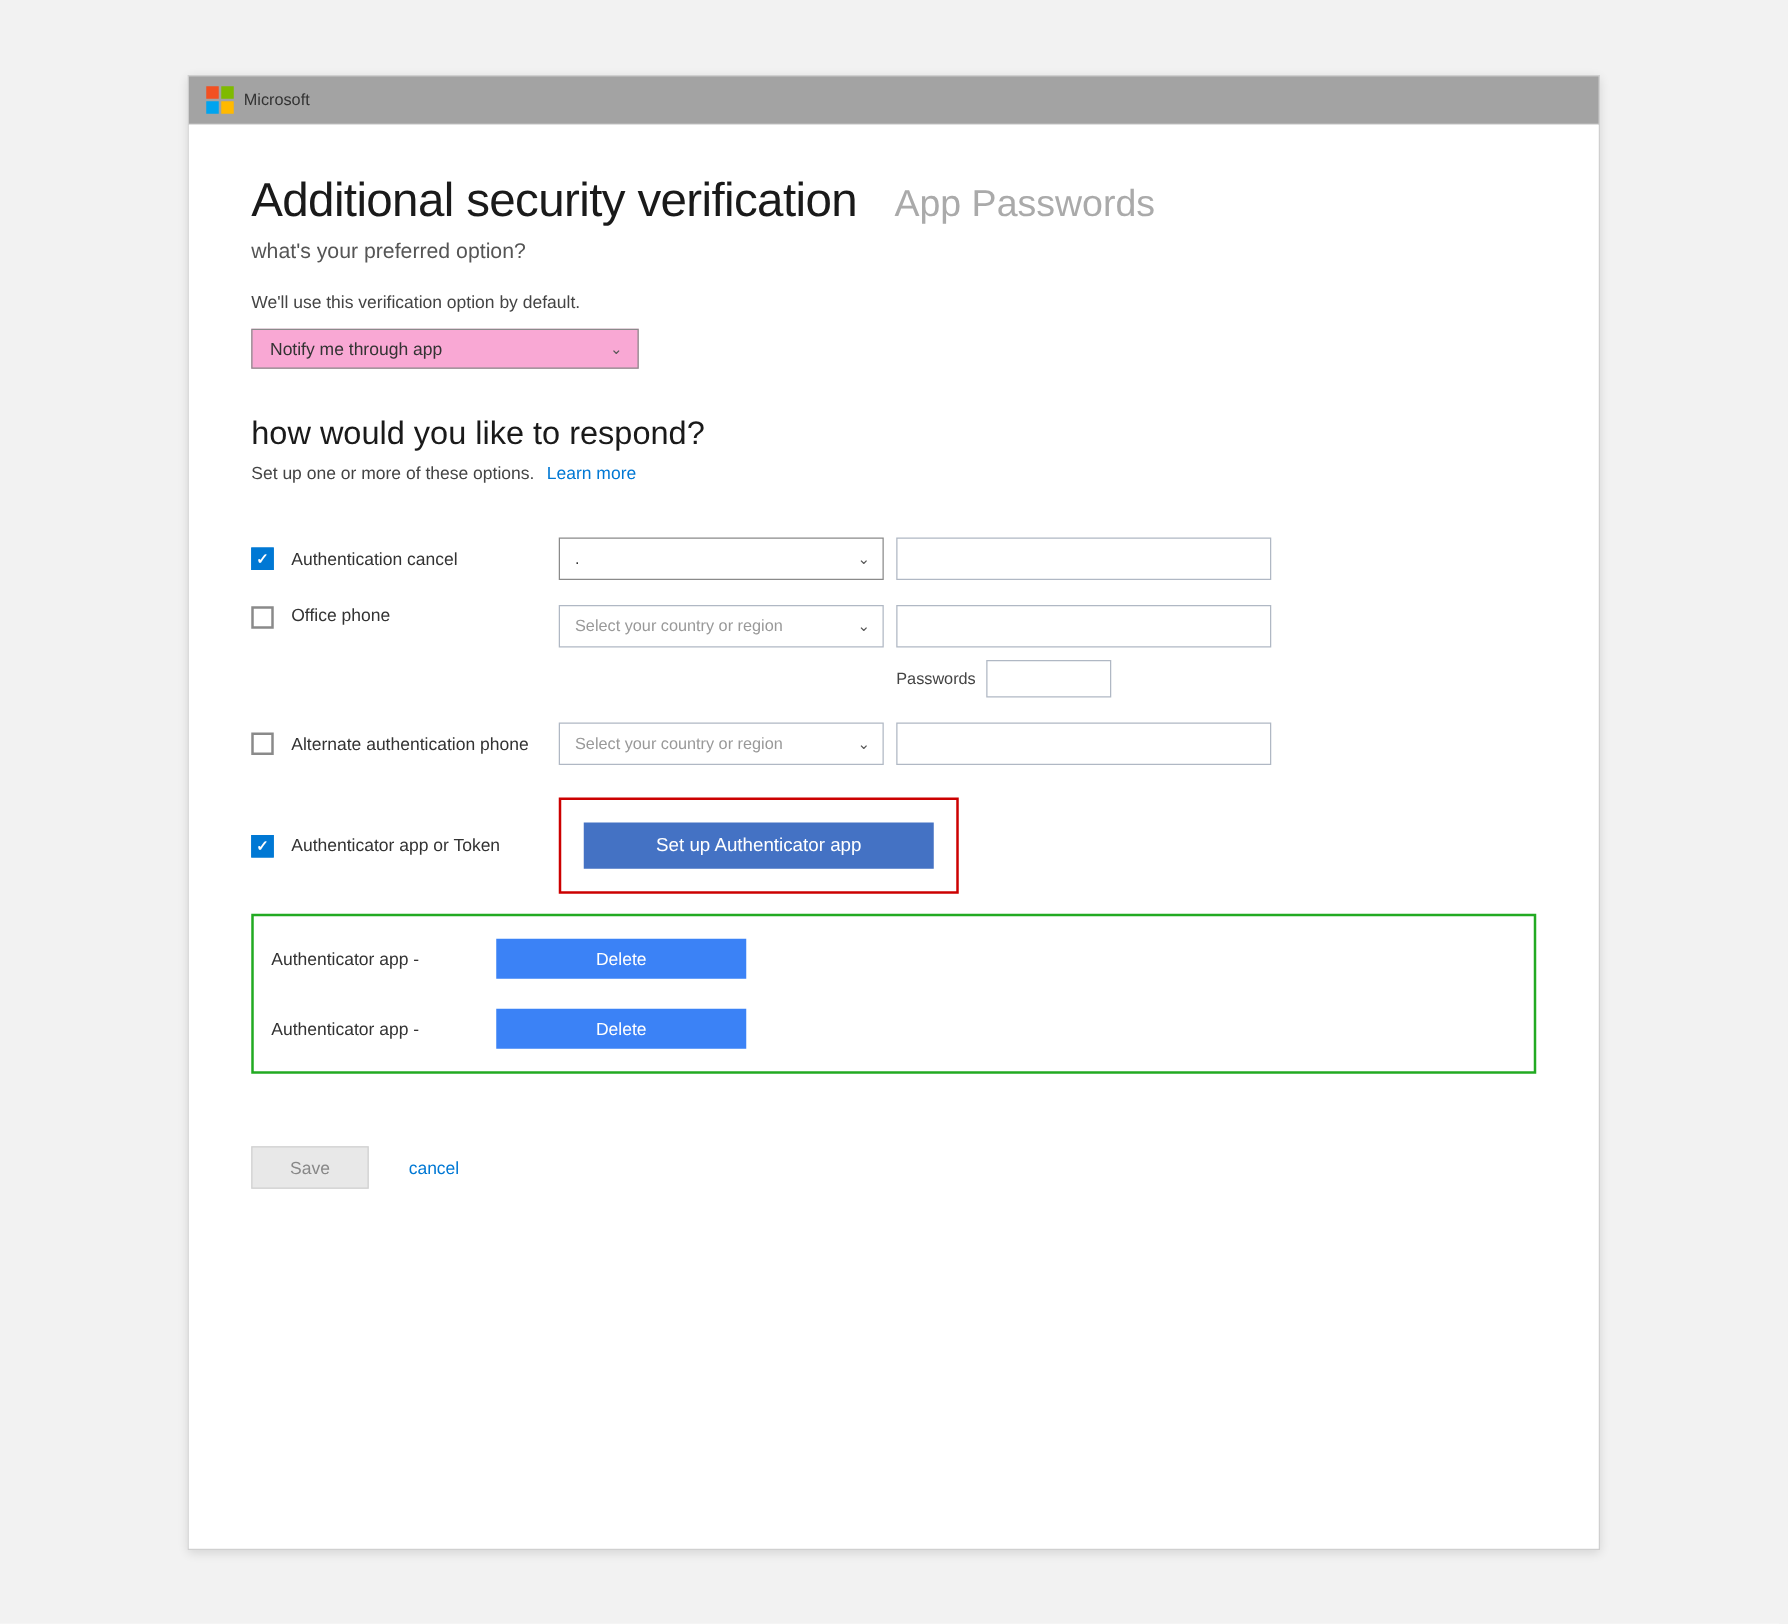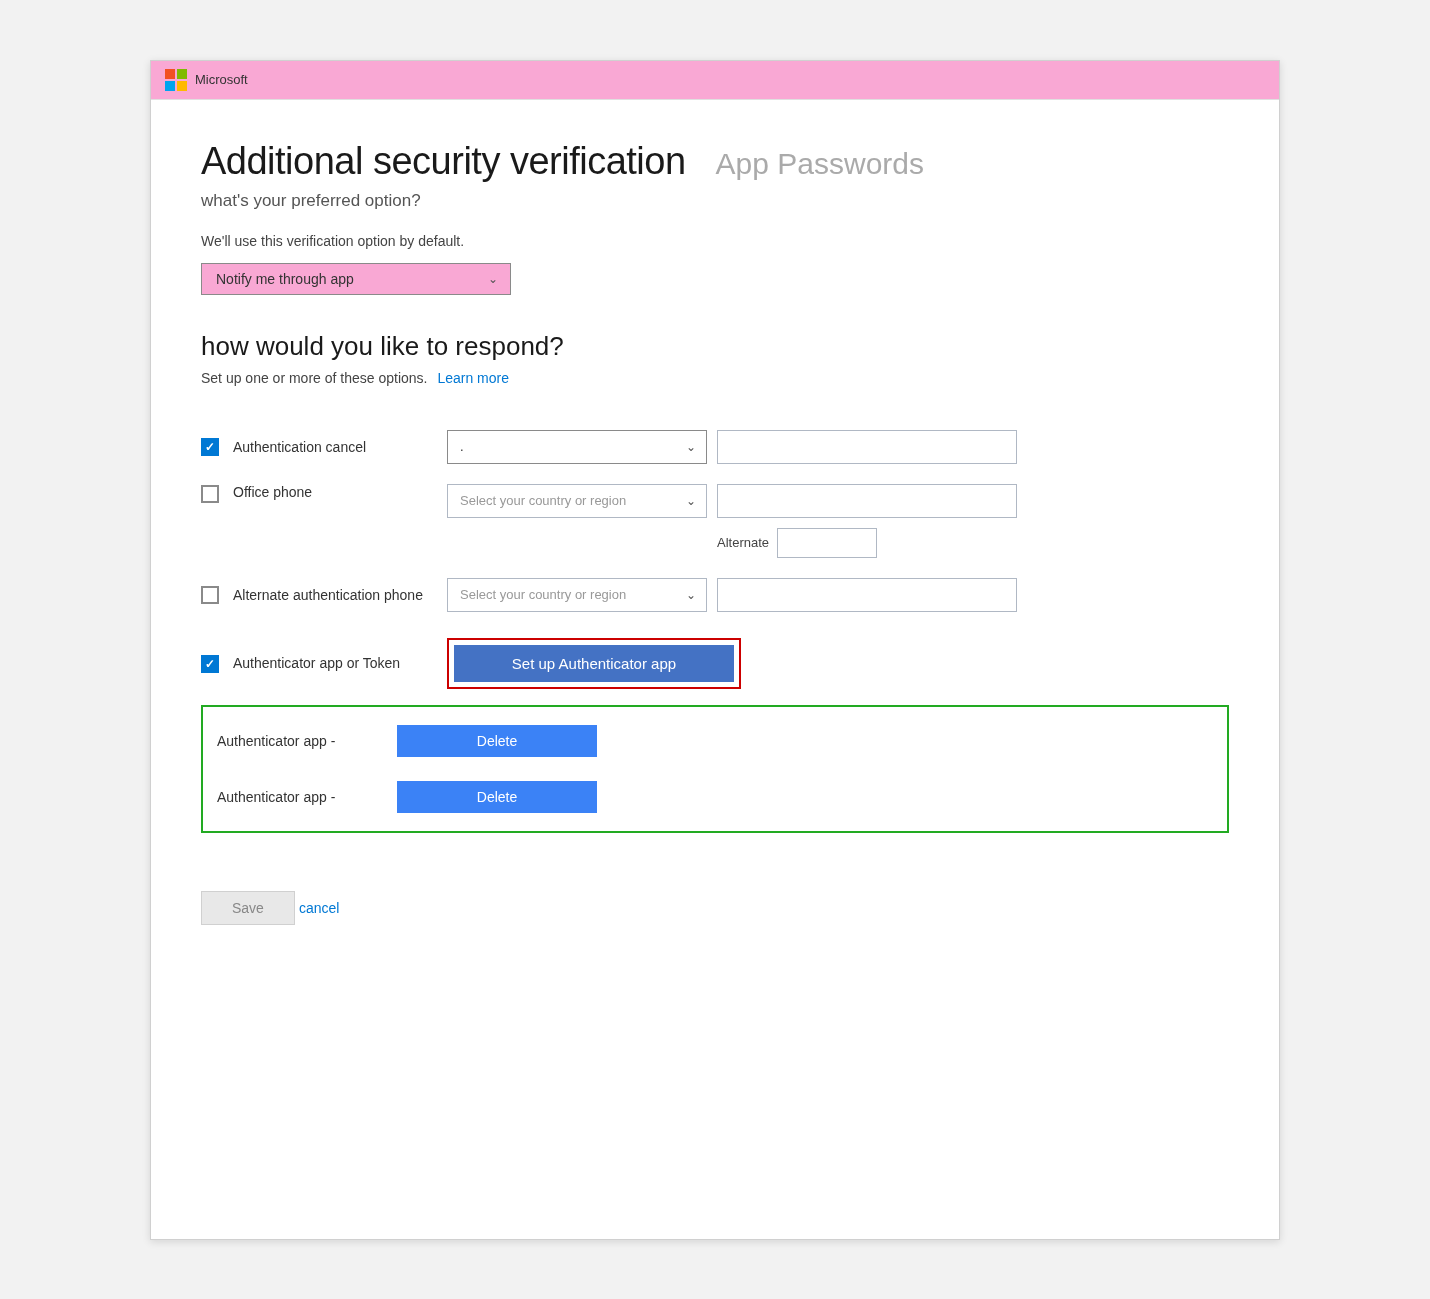--- a/index.html
+++ b/index.html
@@ -18,21 +18,21 @@
       border: 1px solid #d0d0d0;
       box-shadow: 0 2px 8px rgba(0,0,0,0.12);
       display: flex;
       flex-direction: column;
     }
     .top-bar {
       display: flex;
       align-items: center;
       padding: 8px 14px;
       border-bottom: 1px solid #e0e0e0;
-      background: #f9a8d4;
+      background: #a3a3a3;
     }
     .ms-logo {
       display: flex;
       gap: 2px;
       margin-right: 8px;
     }
     .ms-logo-grid {
       display: grid;
       grid-template-columns: 10px 10px;
       grid-template-rows: 10px 10px;
@@ -207,21 +207,21 @@
       color: #fff;
       border: none;
       padding: 10px 40px;
       font-size: 15px;
       font-weight: 500;
       cursor: pointer;
       min-width: 280px;
     }
     .setup-btn-wrapper {
       border: 2px solid #cc0000;
-      padding: 5px;
+      padding: 18px;
       display: inline-block;
     }
     .delete-section {
       border: 2px solid #22aa22;
       padding: 10px 14px;
       display: inline-flex;
       flex-direction: column;
       gap: 8px;
       margin-top: 4px;
       margin-bottom: 18px;
@@ -243,21 +243,21 @@
       border: none;
       padding: 8px 0;
       font-size: 14px;
       font-weight: 500;
       cursor: pointer;
       width: 200px;
     }
     .bottom-actions {
       display: flex;
       align-items: center;
-      gap: 4px;
+      gap: 32px;
       margin-top: 30px;
       padding-top: 10px;
     }
     .save-btn {
       background: #e8e8e8;
       color: #888;
       border: 1px solid #d0d0d0;
       padding: 8px 30px;
       font-size: 14px;
       cursor: pointer;
@@ -348,21 +348,21 @@
         <span class="option-label">Office phone</span>
         <div class="office-phone-area">
           <div class="phone-fields">
             <div class="country-select">
               <span>Select your country or region</span>
               <span class="dropdown-chevron">⌄</span>
             </div>
             <input type="text" class="phone-input" style="">
           </div>
           <div class="extension-row" style="margin-left:270px;">
-            <span class="extension-label">Alternate</span>
+            <span class="extension-label">Passwords</span>
             <input type="text" class="extension-input" style="">
           </div>
         </div>
       </div>
 
       <div class="alt-phone-row">
         <div class="checkbox"></div>
         <span class="option-label">Alternate authentication phone</span>
         <div class="phone-fields">
           <div class="country-select">

